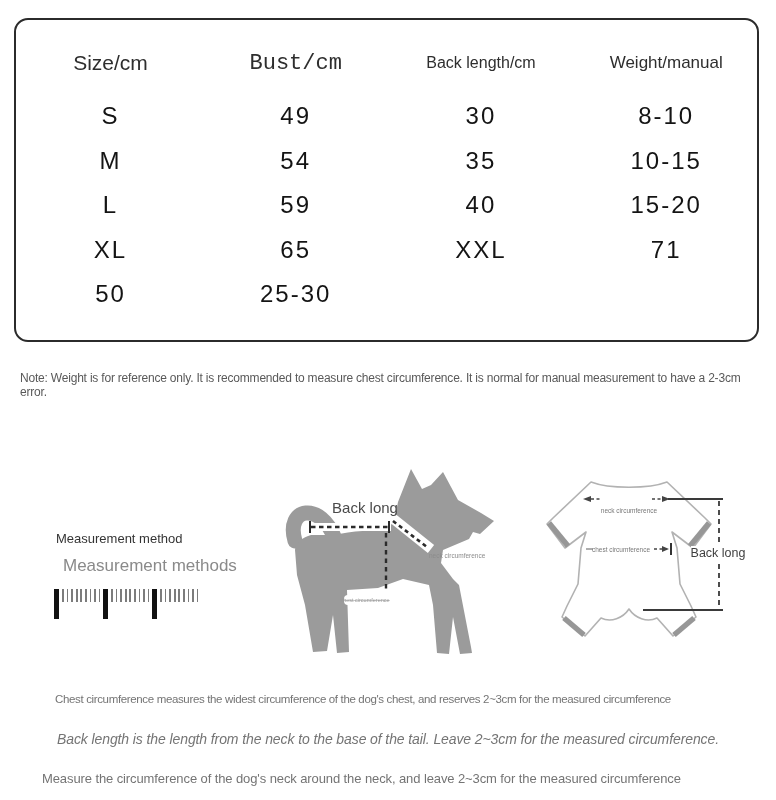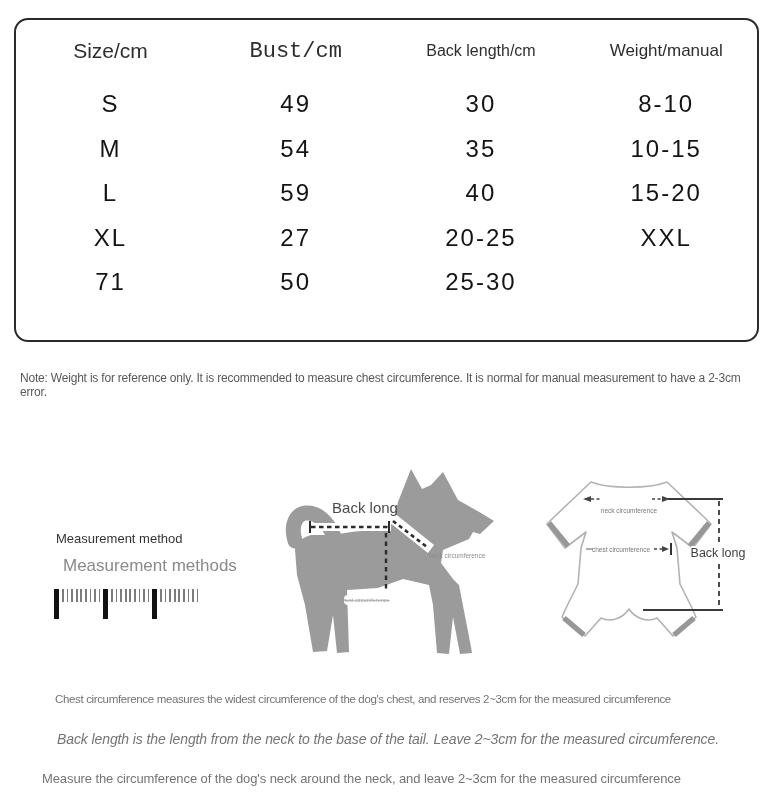--- a/index.html
+++ b/index.html
@@ -6,21 +6,21 @@
   #stage{
     position:relative;width:776px;height:800px;background:#fff;overflow:hidden;
     font-family:"Liberation Sans", sans-serif;color:#222;
   }
   
   .table-card{
     position:absolute;left:14px;top:18px;width:745px;height:324px;
     border:2px solid #2b2b2b;border-radius:14px;background:#fff;
     display:grid;grid-template-columns:25.5% 24.5% 25.5% 24.5%;
     grid-template-rows:62px repeat(5,44.5px);
-    box-sizing:border-box;
+    padding-top:12px;box-sizing:border-box;
   }
   .cell{display:flex;align-items:center;justify-content:center;}
   .hcell{color:#2e2e2e;}
   .h0{font-size:21px;} .h1{font-size:22px;font-family:Liberation Mono, monospace;} .h2{font-size:16px;} .h3{font-size:17px;}
   .dcell{font-size:24px;color:#141414;letter-spacing:2px;}
   
   .note{
     position:absolute;left:20px;top:371px;width:745px;
     font-size:12px;letter-spacing:-0.2px;color:#595959;
   }
@@ -61,22 +61,21 @@
     <div class="cell dcell">54</div>
     <div class="cell dcell">35</div>
     <div class="cell dcell">10-15</div>
 
     <div class="cell dcell">L</div>
     <div class="cell dcell">59</div>
     <div class="cell dcell">40</div>
     <div class="cell dcell">15-20</div>
 
     <div class="cell dcell">XL</div>
-    <div class="cell dcell">27</div>
-    <div class="cell dcell">20-25</div>
+    <div class="cell dcell">65</div>
 
     <div class="cell dcell">XXL</div>
     <div class="cell dcell">71</div>
     <div class="cell dcell">50</div>
     <div class="cell dcell">25-30</div>
   </div>
 
   <div class="note">Note: Weight is for reference only. It is recommended to measure chest circumference. It is normal for manual measurement to have a 2-3cm error.</div>
 
   <div class="mm-small">Measurement method</div>

